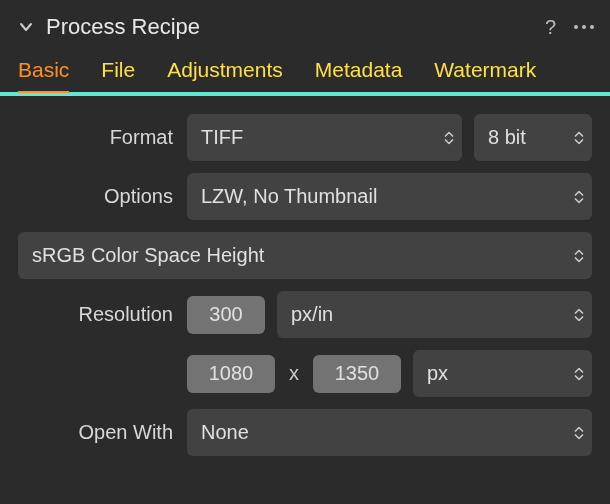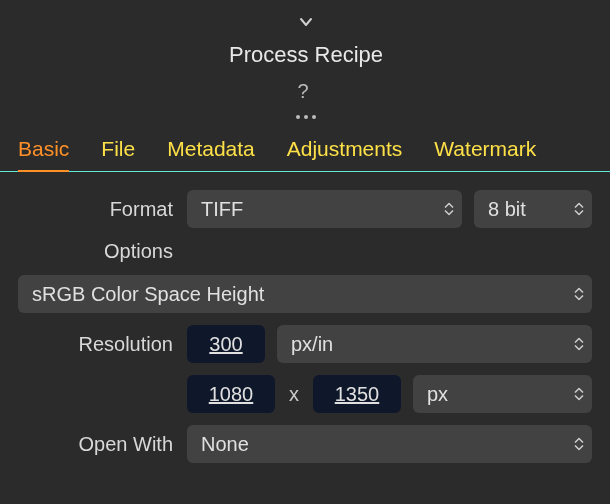--- a/index.html
+++ b/index.html
@@ -15,21 +15,20 @@
     background: #2b2b2b;
     width: 100%;
     height: 100%;
     padding-bottom: 12px;
   }
   .header {
     display: flex;
     align-items: center;
     padding: 14px 16px 10px 18px;
     gap: 12px;
-    flex-direction: column;
   }
   .chev {
     width: 16px;
     height: 16px;
     display: flex;
     align-items: center;
     justify-content: center;
   }
   .title {
     font-size: 22px;
@@ -51,21 +50,21 @@
     width: 4px;
     height: 4px;
     border-radius: 50%;
     background: #bcbcbc;
   }
   .tabs {
     display: flex;
     gap: 32px;
     padding: 8px 18px 0 18px;
     font-size: 21px;
-    border-bottom: 1px solid #5eead4;
+    border-bottom: 4px solid #5eead4;
   }
   .tab {
     padding-bottom: 10px;
     color: #fde047;
     cursor: pointer;
     position: relative;
   }
   .tab.active {
     color: #ff9027;
   }
@@ -98,21 +97,21 @@
   }
   .controls {
     display: flex;
     gap: 12px;
     flex: 1;
     align-items: center;
   }
   .select {
     background: #424242;
     border-radius: 6px;
-    height: 38px;
+    height: 47px;
     display: flex;
     align-items: center;
     padding: 0 30px 0 14px;
     font-size: 20px;
     color: #e0e0e0;
     position: relative;
     flex: 1;
     cursor: pointer;
   }
   .select.fixed { flex: none; }
@@ -120,32 +119,31 @@
     position: absolute;
     right: 8px;
     top: 50%;
     transform: translateY(-50%);
     display: flex;
     flex-direction: column;
     gap: 1px;
   }
   .stepper svg { display: block; }
   .numbox {
-    background: #0f172a;
+    background: #737373;
     border-radius: 6px;
     height: 38px;
     display: flex;
     align-items: center;
     justify-content: center;
     font-size: 20px;
     color: #e0e0e0;
     padding: 0 14px;
     min-width: 78px;
     text-align: center;
-    text-decoration: underline;
   }
   .xsep {
     color: #cacaca;
     font-size: 20px;
     padding: 0 2px;
   }
 </style>
 </head>
 <body>
 
@@ -162,22 +160,22 @@
     <div class="more-icon">
       <span></span>
         <span></span>
         <span></span>
     </div>
   </div>
 
   <div class="tabs">
     <div class="tab active">Basic</div>
     <div class="tab">File</div>
+    <div class="tab">Adjustments</div>
     <div class="tab">Metadata</div>
-    <div class="tab">Adjustments</div>
     <div class="tab">Watermark</div>
   </div>
 
   <div class="form">
 
     <div class="row">
       <div class="label">Format</div>
       <div class="controls">
         <div class="select">
           <span>TIFF</span>
@@ -199,20 +197,33 @@
             <svg width="10" height="6">
                 <path d="M1 1 L5 5 L9 1" fill="none" stroke="#cfcfcf" stroke-width="1.5"></path>
               </svg>
           </span>
         </div>
       </div>
     </div>
 
     <div class="row">
       <div class="label">Options</div>
+      <div class="controls">
+        <div class="select">
+          <span>LZW, No Thumbnail</span>
+          <span class="stepper">
+            <svg width="10" height="6">
+                <path d="M1 5 L5 1 L9 5" fill="none" stroke="#cfcfcf" stroke-width="1.5"></path>
+              </svg>
+            <svg width="10" height="6">
+                <path d="M1 1 L5 5 L9 1" fill="none" stroke="#cfcfcf" stroke-width="1.5"></path>
+              </svg>
+          </span>
+        </div>
+      </div>
     </div>
 
     <div class="row">
       <div class="controls">
         <div class="select">
           <span>sRGB Color Space Height</span>
           <span class="stepper">
             <svg width="10" height="6">
                 <path d="M1 5 L5 1 L9 5" fill="none" stroke="#cfcfcf" stroke-width="1.5"></path>
               </svg>

